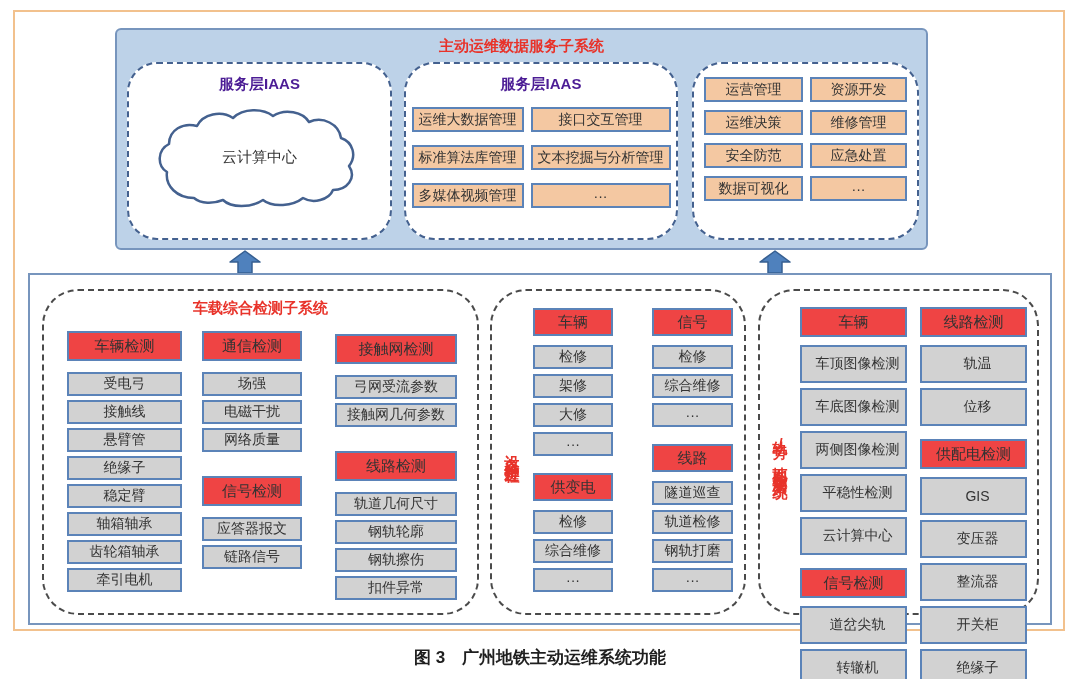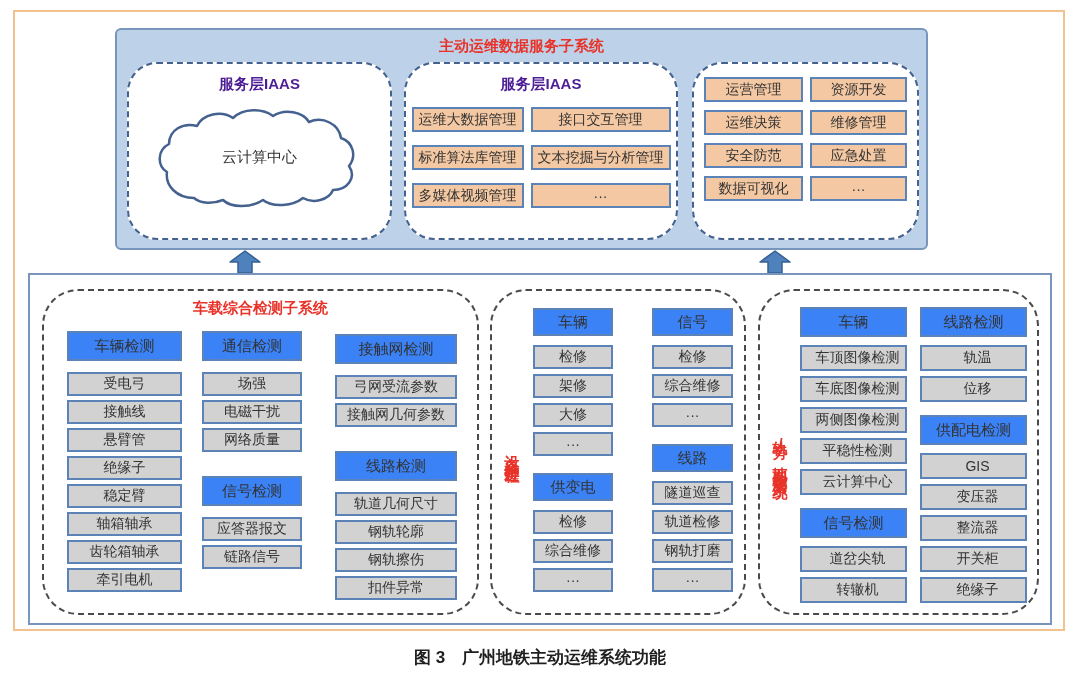--- a/index.html
+++ b/index.html
@@ -21,21 +21,21 @@
   .panel-saas { left:575px; width:227px; }
   .panel-title { margin-top:11px; text-align:center; color:#4c1d95; font-weight:bold; font-size:15px; }
 
   .pgrid { display:grid; justify-content:center; margin-top:13px; }
   .pgrid-paas { grid-template-columns:112px 140px; column-gap:7px; row-gap:13px; }
   .pgrid-saas { grid-template-columns:99px 97px;  column-gap:7px; row-gap:8px; }
 
   .box { box-sizing:border-box; display:flex; align-items:center; justify-content:center;
          font-size:14px; color:#333; border:2px solid #5b83b8; white-space:nowrap; }
   .peach  { background:#f4c8a2; height:25px; }
-  .yellow { background:#3b82f6; font-size:15px; }
+  .yellow { background:#ef4444; font-size:15px; }
   .gray   { background:#d2d2d2; }
   .gap    { border:none; background:transparent; }
 
   .cloud-wrap { position:relative; margin-top:12px; display:flex; justify-content:center; }
   .cloud-label { position:absolute; top:42px; left:0; right:0; text-align:center;
                  font-size:15px; color:#333; }
 
   
   .arrow { position:absolute; width:32px; height:24px; }
   .arrow-left  { left:229px; top:250px; }
@@ -65,21 +65,21 @@
   
   .c2a { left:41px;  top:17px; width:80px; }
   .c2b { left:160px; top:17px; width:81px; }
   .s2 .yellow { height:28px; margin-bottom:9px; }
   .s2 .gray   { height:24px; margin-bottom:5px; }
   .s2 .gap    { height:12px; }
   
   .c3a { left:40px;  top:16px; width:107px; }
   .c3b { left:160px; top:16px; width:107px; }
   .s3 .yellow { height:30px; margin-bottom:8px; }
-  .s3 .gray   { height:26px; margin-bottom:5px;padding-left:8px; }
+  .s3 .gray   { height:38px; margin-bottom:5px;padding-left:8px; }
   .s3 .gap    { height:8px; }
 
   .caption { position:absolute; left:0; right:0; top:646px; text-align:center;
              font-size:17px; font-weight:bold; color:#1f1f1f; }
 </style>
 </head>
 <body>
 
 <div class="stage">
   <div class="frame"></div>

